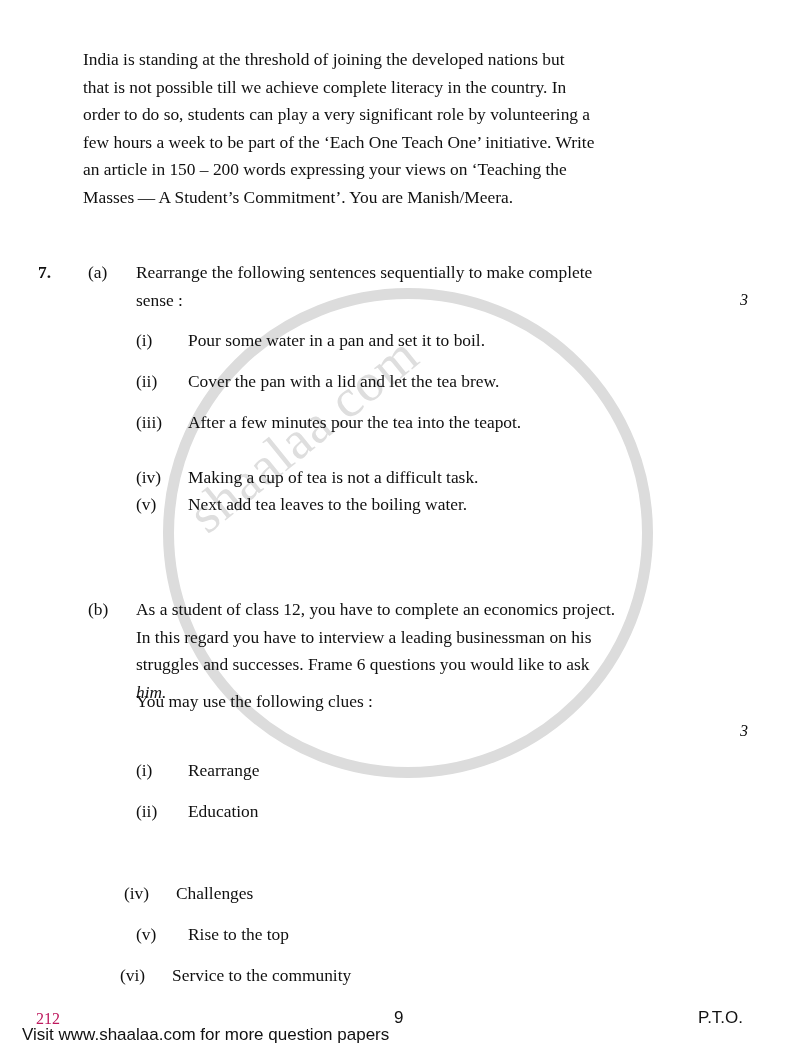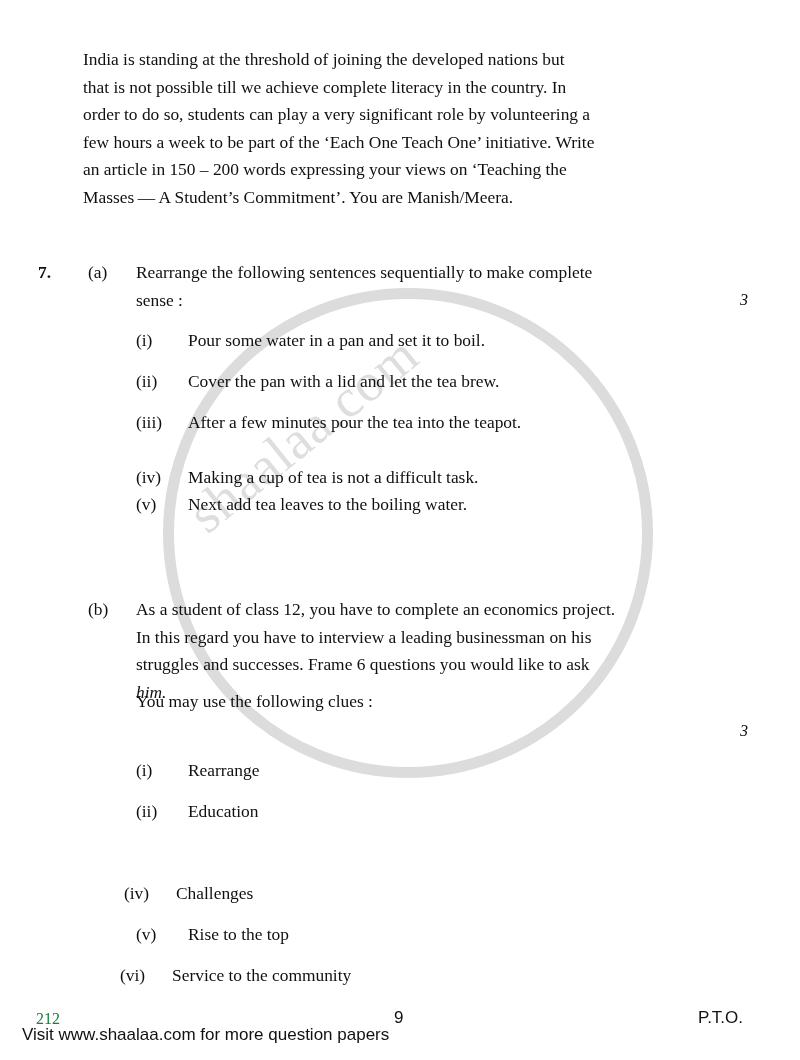--- a/index.html
+++ b/index.html
@@ -107,21 +107,21 @@
   .romanrow .rn {
     display: inline-block;
     width: 52px;
   }
 
   
   .foot-serif {
     position: absolute;
     font-family: "Liberation Serif", "DejaVu Serif", serif;
     font-size: 16px;
-    color: #15803d;
+    color: #be185d;
   }
   .foot-sans {
     position: absolute;
     font-family: "Liberation Sans", "DejaVu Sans", sans-serif;
     font-size: 17px;
     color: #111;
     z-index: 3;
   }
 </style>
 </head>

